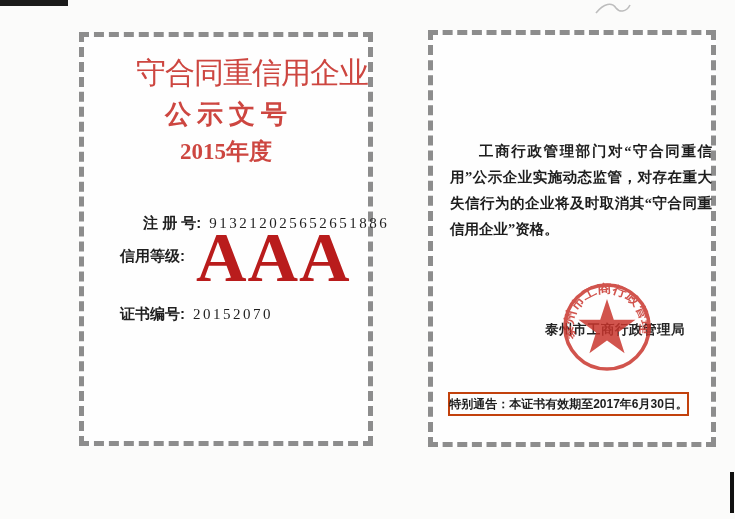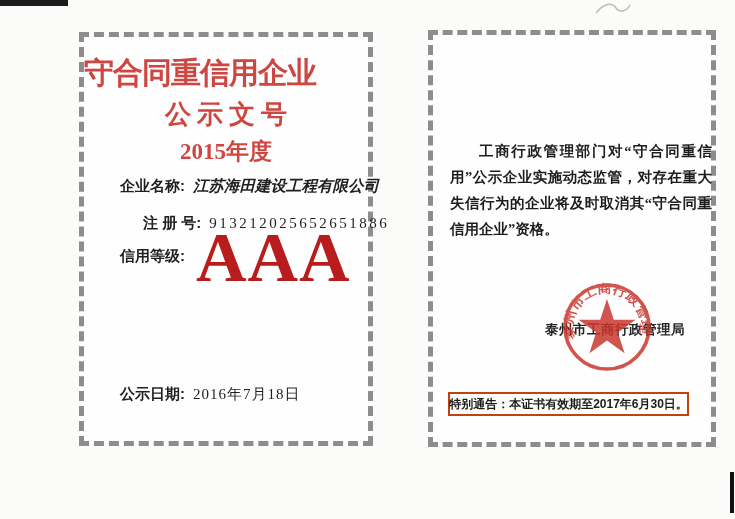--- a/index.html
+++ b/index.html
@@ -32,22 +32,22 @@
     box-sizing: border-box;
     background: #fefefe;
     border: 5px dashed #8d8d8d;
   }
   .page-left  { left: 79px;  top: 32px; width: 294px; height: 414px; }
   .page-right { left: 428px; top: 30px; width: 288px; height: 417px; }
 
   
   .cert-title {
     position: absolute; left: 0; top: 16px; width: 100%;
-    text-align: left;
-    font-size: 30px; font-weight: 700; letter-spacing: -1px;
+    text-align: right;
+    font-size: 30px; font-weight: 400; letter-spacing: -1px;
     color: #cd4640;
     font-family: "Liberation Serif", serif;
     white-space: nowrap;
   }
   .cert-subtitle {
     position: absolute; left: 0; top: 60px; width: 100%;
     text-align: center;
     font-size: 26px; font-weight: 700; letter-spacing: 6px; text-indent: 6px;
     color: #cd4640;
     white-space: nowrap;
@@ -122,38 +122,35 @@
   <div class="bar-bottomright"></div>
   <svg class="pencil" width="40" height="18">
     <path d="M3,13 C11,3 19,2 23,8 C26,12 33,13 37,5" stroke="#bdbdbd" stroke-width="1.6" fill="none"></path>
   </svg>
 
   <div class="page page-left">
     <div class="cert-title">守合同重信用企业</div>
     <div class="cert-subtitle">公示文号</div>
     <div class="cert-year">2015年度</div>
 
-    <div class="row row-company">
-      <span class="lbl">企业名称:</span><span class="val-kai">江苏海田建设工程有限公司</span>
-    </div>
 
     <div class="row row-reg">
       <span class="lbl">注 册 号:</span><span class="val-num">913212025652651886</span>
     </div>
 
     <div class="row row-grade">
       <span class="lbl">信用等级:</span>
     </div>
     <div class="grade-aaa">AAA</div>
 
+    <div class="row row-certno">
+      <span class="lbl">证书编号:</span><span class="val-num">20152070</span>
+    </div>
 
 
-    <div class="row row-date">
-      <span class="lbl">公示日期:</span><span class="val-date">2016年7月18日</span>
-    </div>
   </div>
 
   <div class="page page-right">
     <p class="supervision">工商行政管理部门对“守合同重信用”公示企业实施动态监管，对存在重大失信行为的企业将及时取消其“守合同重信用企业”资格。</p>
 
     <div class="agency">泰州市工商行政管理局</div>
 
     <svg class="stamp" width="110" height="110" viewBox="0 0 110 110">
       <circle cx="55" cy="55" r="42" fill="none" stroke="#c9342c" stroke-width="3.6"></circle>
       <polygon points="55,27 61.8,47.7 83.5,47.7 65.9,60.6 72.6,81.3 55,68.5 37.4,81.3 44.1,60.6 26.5,47.7 48.2,47.7" fill="#c9342c"></polygon>

